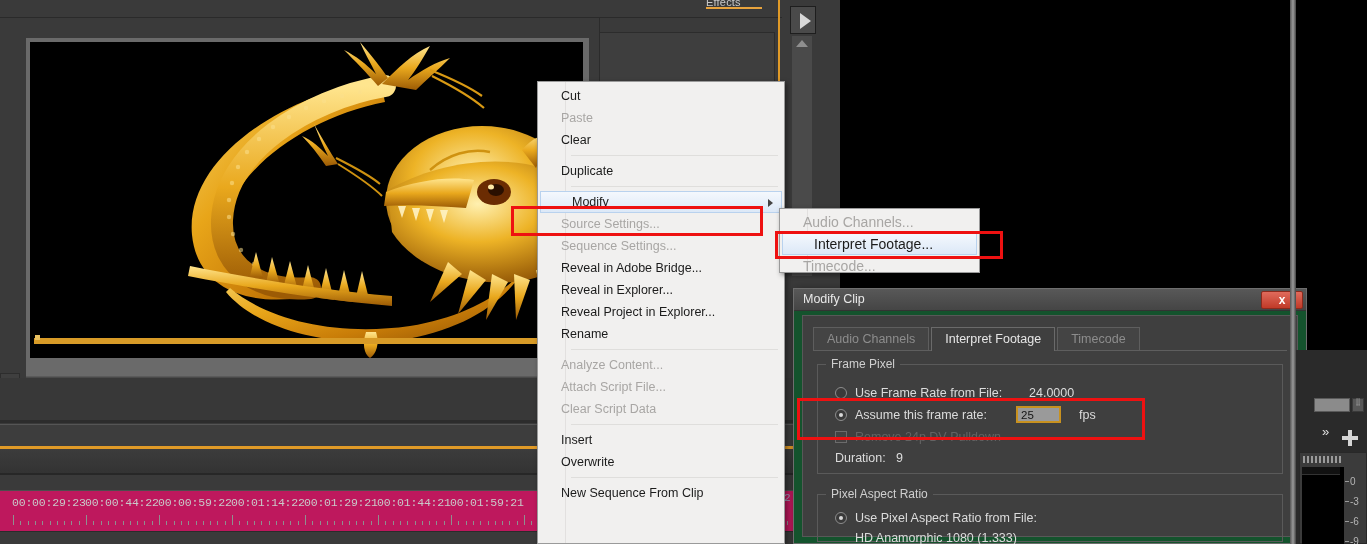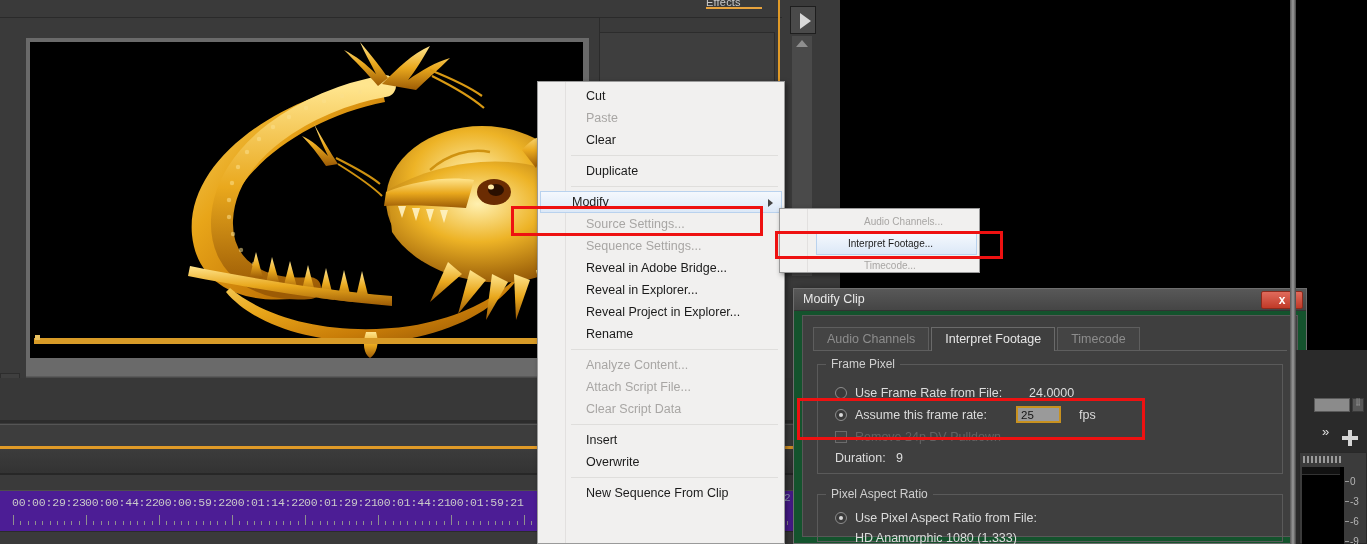--- a/index.html
+++ b/index.html
@@ -110,21 +110,21 @@
           border-top:1px solid #555; }
   #track-orange{ position:absolute; left:0; top:446px; width:840px; height:3px; background:#e09a27; }
   #sep-d{ position:absolute; left:0; top:449px; width:840px; height:24px;
           background:linear-gradient(#3c3c3c,#333); }
   #sep-e{ position:absolute; left:0; top:473px; width:840px; height:2px; background:#272727; }
   #sep-f{ position:absolute; left:0; top:475px; width:840px; height:15px; background:#3a3a3a; }
 
   
   #time-ruler{
     position:absolute; left:0; top:490px; width:840px; height:54px;
-    background:#4c1d95; border-top:1px solid #4d4d4d;padding-left:44px;
+    background:#be185d; border-top:1px solid #4d4d4d;padding-left:44px;
   }
   .tc-label{
     position:absolute; top:5px; font-size:11.5px; color:#c9c9c9;
     font-family:"Liberation Mono", monospace; letter-spacing:-0.2px;
   }
   #tick-row{ position:absolute; left:0; top:24px; width:840px; height:10px; }
   .tick{ position:absolute; bottom:0; width:1px; background:#8f8f8f; }
   .tick.minor{ height:4px; }
   .tick.major{ height:10px; }
   #ruler-bot{ position:absolute; left:0; top:40px; width:840px; height:14px;
@@ -135,21 +135,21 @@
     position:absolute; left:537px; top:81px; width:248px; height:463px;
     background:#f1f0ef; border:1px solid #9a9a9a;
     box-shadow: 2px 2px 5px rgba(0,0,0,.45);
   }
   #context-menu .gutter{
     position:absolute; left:0; top:0; width:28px; height:100%;
     background:#f1f0ef; border-right:1px solid #e2e0df;
   }
   .cm-item{
     position:relative; height:22px; line-height:22px;
-    padding-left:48px; font-size:12.5px; color:#1b1b1b;
+    padding-left:23px; font-size:12.5px; color:#1b1b1b;
     white-space:nowrap;
   }
   .cm-item.disabled{ color:#a8a6a4; }
   .cm-item.hl{
     background:linear-gradient(#f4f8fd,#dce8f7);
     border:1px solid #b9d2ee; margin:0 2px; padding-left:31px;
     height:22px; line-height:20px;
   }
   .cm-sep{ height:1px; background:#dfdedc; margin:4px 6px 4px 33px; }
   .cm-arrow{
@@ -164,21 +164,21 @@
   
   #submenu{
     position:absolute; left:779px; top:208px; width:201px; height:65px;
     background:#f1f0ef; border:1px solid #9a9a9a;
     box-shadow: 2px 2px 5px rgba(0,0,0,.45);
   }
   #submenu .gutter{
     position:absolute; left:0; top:0; width:28px; height:100%;
     background:#f1f0ef; border-right:1px solid #e2e0df;
   }
-  #submenu .cm-item{ font-size:10px;margin-left:36px; }
+  #submenu .cm-item{ font-size:14px; }
 
   
   #modify-dialog{
     position:absolute; left:793px; top:288px; width:514px; height:256px;
     background:#14532d; border:1px solid #6e6e6e;
     box-shadow: 3px 3px 10px rgba(0,0,0,.6);
   }
   #dlg-titlebar{
     position:absolute; left:0; top:0; width:100%; height:22px;
     background:linear-gradient(#585858,#454545);

